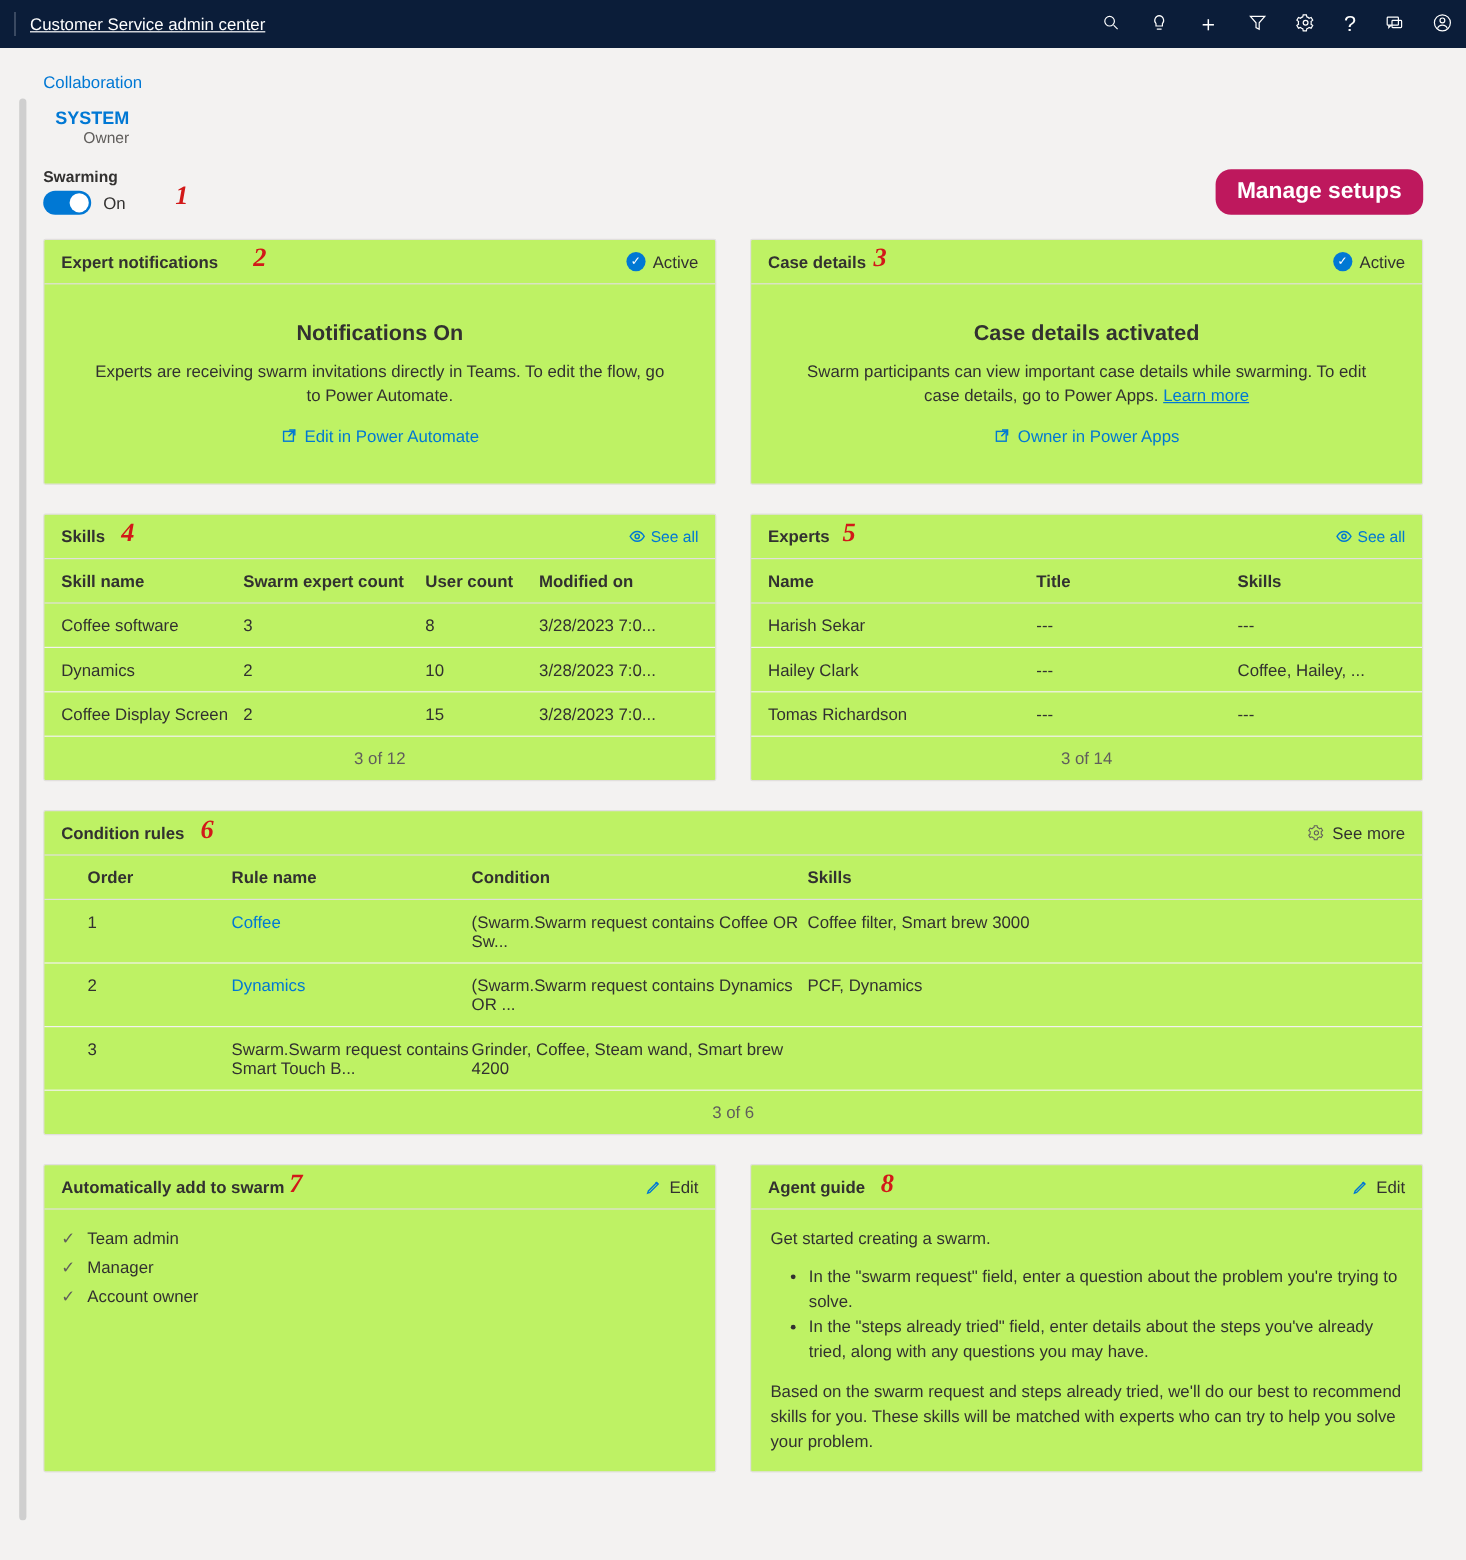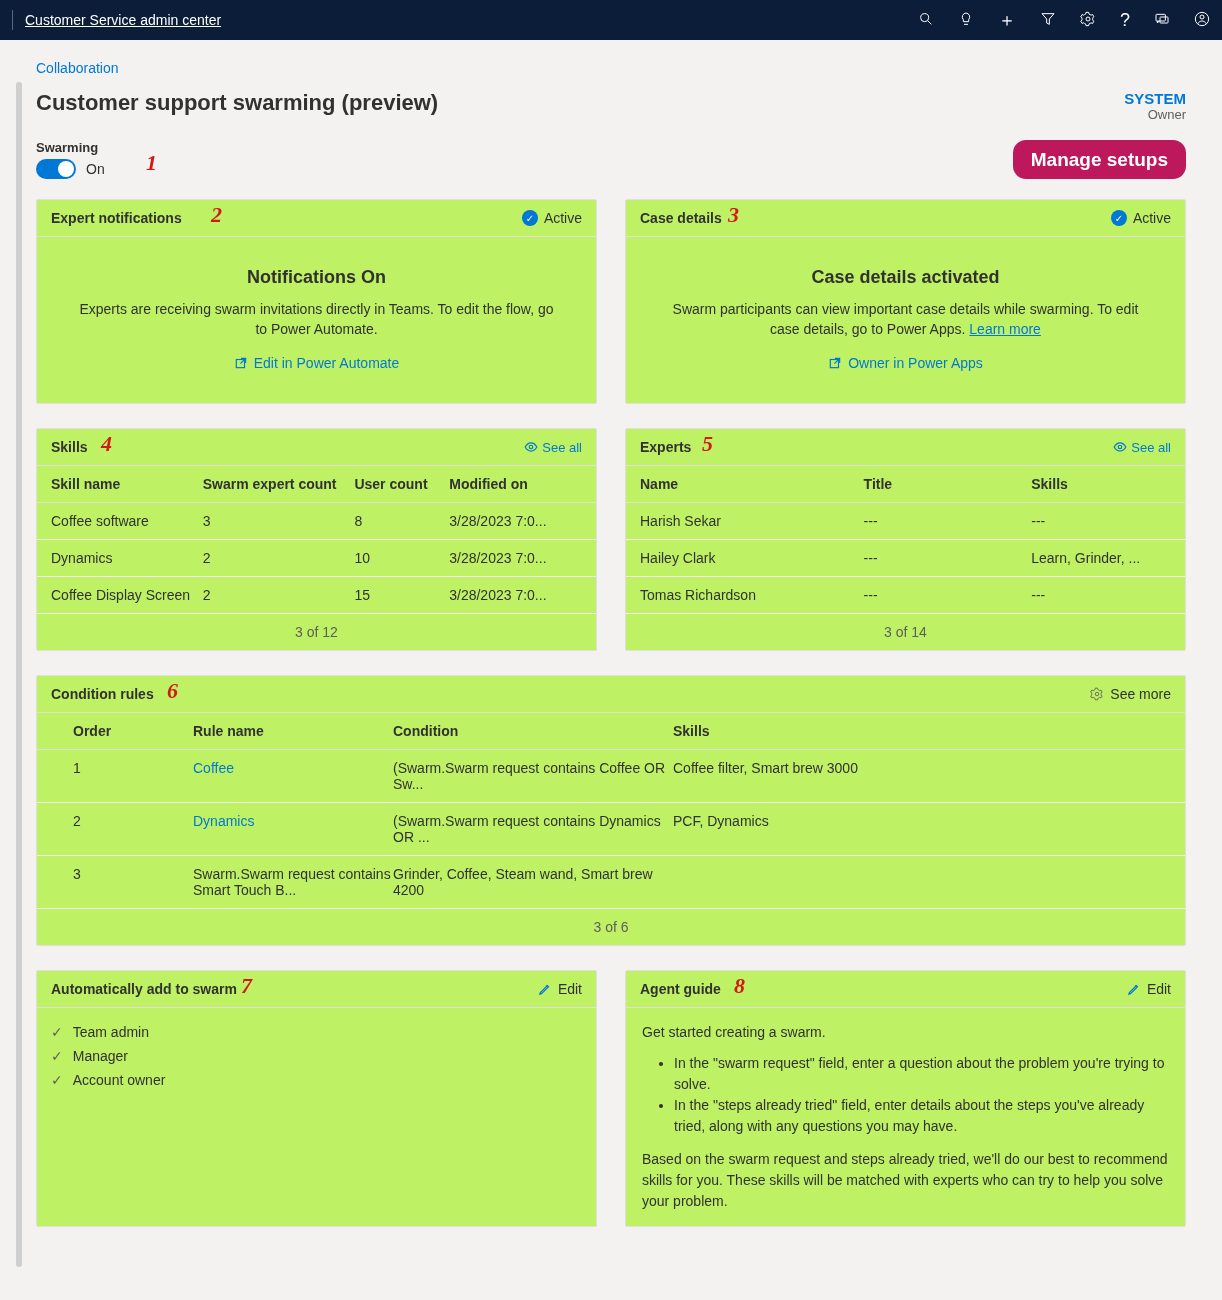--- a/index.html
+++ b/index.html
@@ -51,20 +51,21 @@
     margin-bottom: 18px;
   }
   .page-title { font-size: 22px; font-weight: 600; }
   .owner-block { text-align: right; }
   .owner-system { color: #0078d4; font-weight: 700; font-size: 15px; margin-left: 10px; }
   .owner-role { color: #605e5c; font-size: 13px; }
 
   .swarming-row {
     display: flex;
     justify-content: space-between;
+    align-items: center;
     margin-bottom: 20px;
   }
   .swarming-label { font-size: 13px; font-weight: 600; }
   .toggle-row { display: flex; align-items: center; gap: 10px; margin-top: 4px; }
   .toggle {
     width: 40px; height: 20px; border-radius: 10px;
     background: #0078d4; position: relative;
   }
   .toggle::after {
     content: ''; position: absolute; right: 2px; top: 2px;
@@ -185,21 +186,20 @@
         </svg></span>
   </div>
 </div>
 
 <div class="content">
   <div class="scroll-gutter"></div>
 
   <div class="breadcrumb">Collaboration</div>
 
   <div class="page-head">
-    <div class="page-title">Customer support swarming (preview)</div>
     <div class="owner-block">
       <div class="owner-system">SYSTEM</div>
       <div class="owner-role">Owner</div>
     </div>
   </div>
 
   <div class="swarming-row">
     <div style="position:relative;">
       <div class="swarming-label">Swarming</div>
       <div class="toggle-row">
@@ -331,21 +331,21 @@
           <span>Skills</span>
         </div>
         <div class="table-row experts-grid">
           <span>Harish Sekar</span>
           <span>---</span>
           <span>---</span>
         </div>
         <div class="table-row experts-grid">
           <span>Hailey Clark</span>
           <span>---</span>
-          <span>Learn, Grinder, ...</span>
+          <span>Coffee, Hailey, ...</span>
         </div>
         <div class="table-row experts-grid">
           <span>Tomas Richardson</span>
           <span>---</span>
           <span>---</span>
         </div>
         <div class="table-footer">3 of 14</div>
       </div>
     </div>
   </div>

